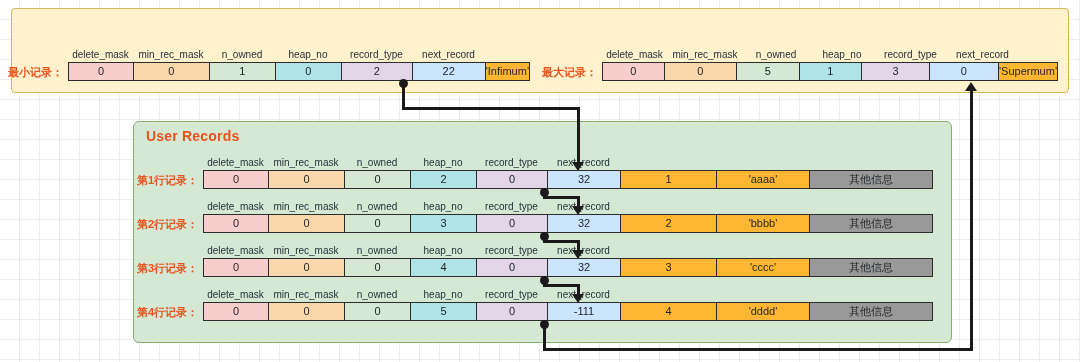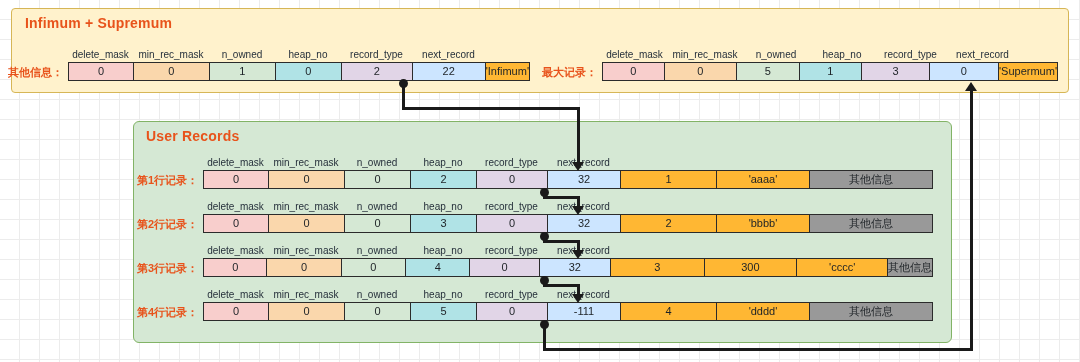--- a/index.html
+++ b/index.html
@@ -119,24 +119,23 @@
   }
   .arrowhead.down{border-top:9px solid #1a1a1a;}
   .arrowhead.up{border-bottom:9px solid #1a1a1a;}
 </style>
 </head>
 <body>
 
 <div id="canvas">
 
   <div class="section" id="infimum-box"></div>
-  <div class="section-title" id="infimum-title">Infimum + Supremum</div>
 
   <div class="record" id="rec-min" style="left:68px;top:44px;width:462px;height:37px;">
-    <div class="rec-label">其他信息：</div>
+    <div class="rec-label">最小记录：</div>
     <div class="hdr-row">
       <div class="hdr" style="left:0px;width:65px;">delete_mask</div>
       <div class="hdr" style="left:65px;width:76px;">min_rec_mask</div>
       <div class="hdr" style="left:141px;width:66px;">n_owned</div>
       <div class="hdr" style="left:207px;width:66px;">heap_no</div>
       <div class="hdr" style="left:273px;width:71px;">record_type</div>
       <div class="hdr" style="left:344px;width:73px;">next_record</div>
     </div>
     <div class="cells" style="width:462px;">
       <div class="cell c-delete" style="width:65px;">0</div>
@@ -230,21 +229,20 @@
       <div class="hdr" style="left:344px;width:73px;">next_record</div>
     </div>
     <div class="cells" style="width:730px;">
       <div class="cell c-delete" style="width:65px;">0</div>
       <div class="cell c-minrec" style="width:76px;">0</div>
       <div class="cell c-nowned" style="width:66px;">0</div>
       <div class="cell c-heap" style="width:66px;">4</div>
       <div class="cell c-rtype" style="width:71px;">0</div>
       <div class="cell c-nextrec" style="width:73px;">32</div>
       <div class="cell c-data" style="width:96px;">3</div>
-      <div class="cell c-data" style="width:95px;">300</div>
       <div class="cell c-data" style="width:93px;">'cccc'</div>
       <div class="cell c-other" style="flex:1;">其他信息</div>
     </div>
   </div>
 
   <div class="record" id="row-4" style="left:203px;top:284px;width:730px;height:37px;">
     <div class="rec-label">第4行记录：</div>
     <div class="hdr-row">
       <div class="hdr" style="left:0px;width:65px;">delete_mask</div>
       <div class="hdr" style="left:65px;width:76px;">min_rec_mask</div>

